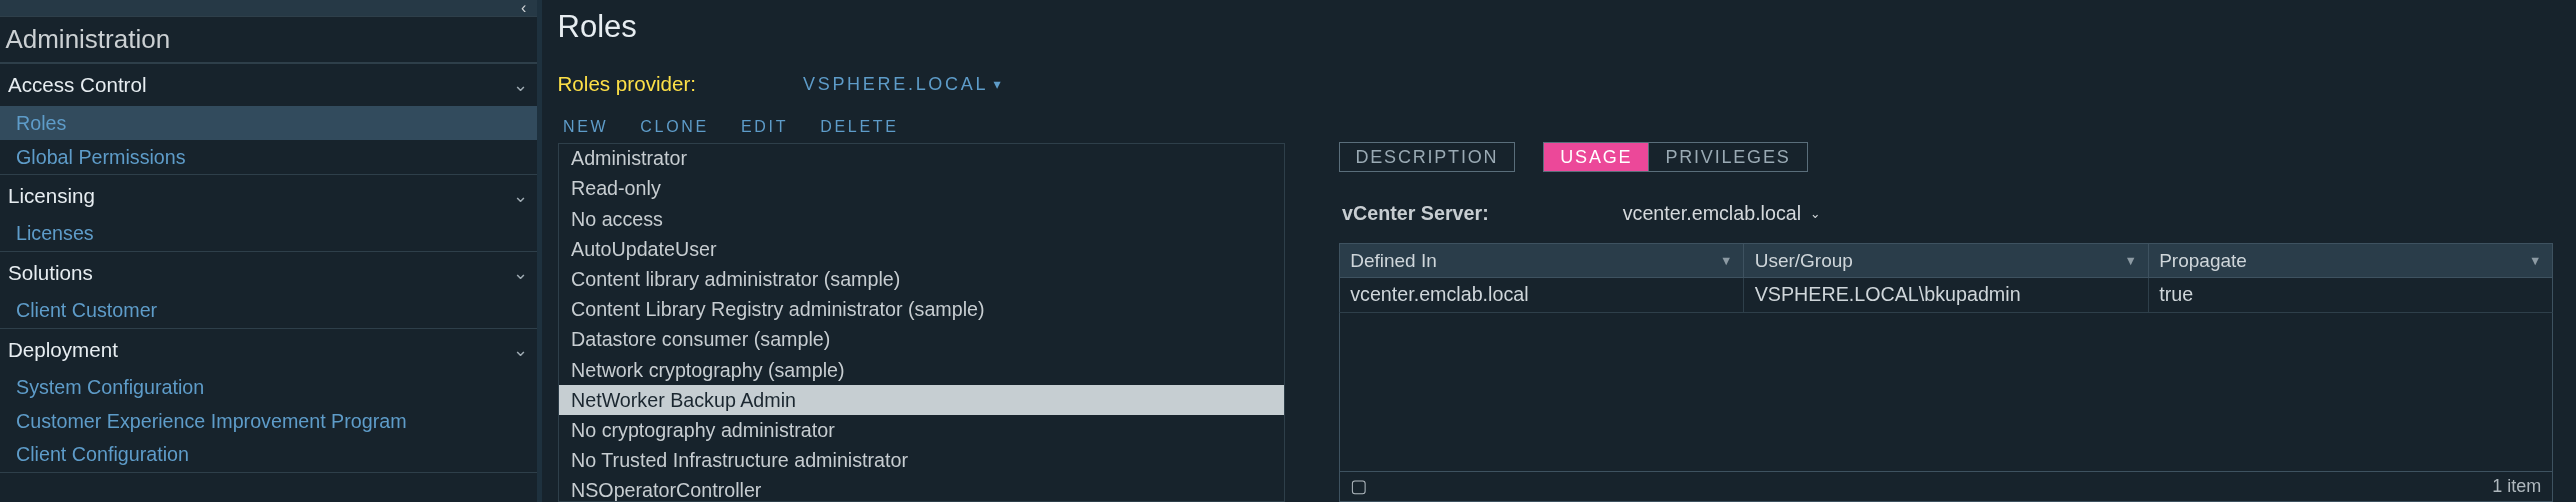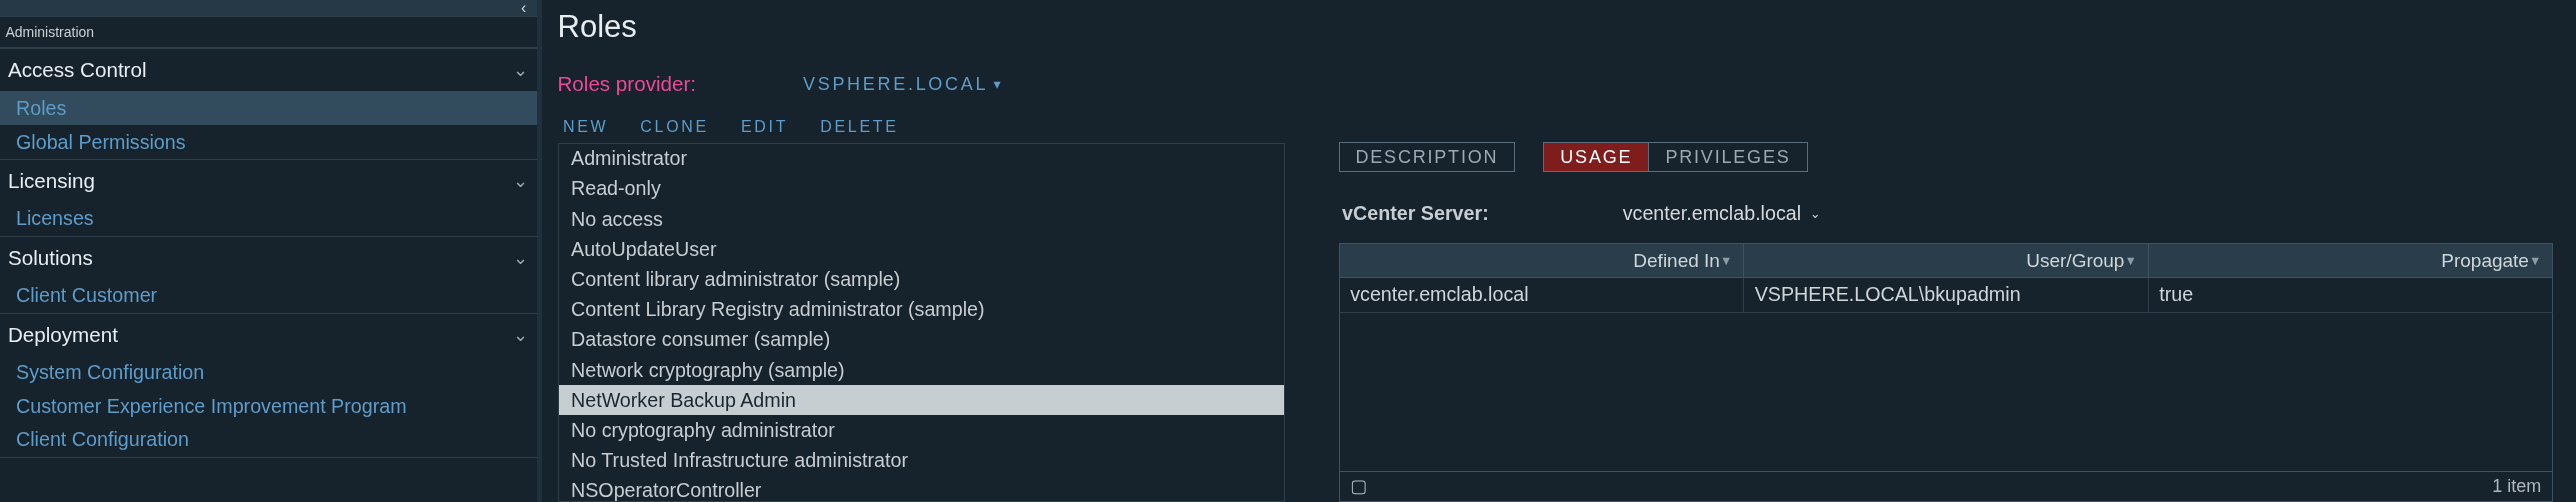--- a/index.html
+++ b/index.html
@@ -2,57 +2,57 @@
 <html><head>
 <meta charset="utf-8">
 <style>
   * { margin:0; padding:0; box-sizing:border-box; }
   html,body { width:2576px; height:502px; font-family:Arial,Helvetica,sans-serif; font-size:19.7px; color:#d5d9dc; background:#17232c; overflow:hidden; }
   .root { display:flex; height:100%; }
   
   .sidebar { width:537px; min-width:537px; height:100%; background:#17232c; position:relative; display:flex; flex-direction:column; }
   .collapse-btn { height:16px; background:#263946; color:#cfd3d6; font-size:16px; display:flex; align-items:center; justify-content:flex-end; padding-right:10.7px; cursor:pointer; }
   .nav { flex:1; overflow:hidden; }
-  .nav-heading { padding:7.2px 5.4px; font-size:14px; color:#cbd0d3; border-top:0.9px solid #2e3f4a; border-bottom:0.9px solid #2e3f4a; }
+  .nav-heading { padding:7.2px 5.4px; font-size:26px; color:#cbd0d3; border-top:0.9px solid #2e3f4a; border-bottom:0.9px solid #2e3f4a; }
   .nav-section { padding:9px 5.4px 9px 5.4px; font-weight:400; font-size:20.6px; color:#e7edf1; display:flex; align-items:center; justify-content:space-between; cursor:pointer; }
   .nav-section.bold { font-weight:400; }
   .chev { font-size:18px; color:#9fabb3; margin-right:3.6px; }
   .nav-item { padding:5.4px 5.4px 5.4px 16px; font-size:19.7px; color:#5e9cc9; cursor:pointer; }
   .nav-item.active { background:#324b5d; }
   .border-top { border-top:0.9px solid #2e3f4a;padding-left:8px; }
   .divider { width:4.5px; background:#1e313e; }
   
   .main { flex:1; display:flex; overflow:hidden; }
   .roles-col { width:743px; min-width:743px; padding:9px 0 0 16px; display:flex; flex-direction:column; }
   .roles-title { font-size:31px; font-weight:400; color:#e7edf1; margin-bottom:27px; }
   .prov-row { display:flex; align-items:center; margin-bottom:21.5px; font-size:20.6px;}
-  .prov-label { color:#ec4899; margin-right:107px;}
+  .prov-label { color:#fde047; margin-right:107px;}
   .prov-val { letter-spacing:2.7px; font-size:18px; color:#5e9cc9; display:flex; align-items:center; }
   .prov-val .caret { margin-left:5.4px; font-size:14.3px; }
   .actions { display:flex; gap:32px; font-size:16px; letter-spacing:2.7px; font-weight:400; color:#5e9cc9; margin-bottom:7.2px; padding-left:5.4px;}
   .actions span { cursor:pointer; }
   .roles-list { flex:1; overflow-y:auto; border:0.9px solid #2e3f4a; background:#17232c; }
   .roles-list::-webkit-scrollbar { width:12.5px; }
   .roles-list::-webkit-scrollbar-track { background:#1c2933; }
   .roles-list::-webkit-scrollbar-thumb { background:#3a4f5e; }
   .role-item { padding:3.6px 12.5px; font-size:19.7px; color:#c7cdd1; cursor:pointer; }
   .role-item.selected { background:#c6ced2; color:#1b2730; }
   
   .detail { flex:1; display:flex; flex-direction:column; padding:18px 23px 0 54px; }
   .tabs { display:flex; margin-top:124px; }
   .tab { border:0.9px solid #5a6e7b; padding:3.6px 16px; font-size:18px; letter-spacing:1.8px; color:#9aaab4; cursor:pointer; background:transparent; }
   .tab:not(:first-child){ margin-left:-0.9px; }
-  .tab.active { background:#7f1d1d; color:#ffffff;margin-left:28px; }
+  .tab.active { background:#ec4899; color:#ffffff;margin-left:28px; }
   .srv-row { display:flex; align-items:center; margin:30px 3.6px 18px 3.6px; font-size:19.7px;}
   .srv-label { color:#c7cdd1; margin-right:134px;font-weight:bold;}
   .srv-val { display:flex; align-items:center; }
   .srv-val .caret { margin-left:9px; font-size:12.5px; }
   .grid { flex:1; display:flex; flex-direction:column; }
   .grid-head { display:flex; background:#2a3d4a; border:0.9px solid #3e5260; }
-  .gh { flex:1; padding:5.4px 10.7px; font-size:19px; color:#cfd6da; display:flex; align-items:center; justify-content:flex-end; border-right:0.9px solid #3e5260; }
+  .gh { flex:1; padding:5.4px 10.7px; font-size:19px; color:#cfd6da; display:flex; align-items:center; justify-content:space-between; border-right:0.9px solid #3e5260; }
   .gh:last-child { border-right:none; }
   .gh .funnel { font-size:12.5px; color:#8d9ba4; }
   .grid-row { display:flex; border-left:0.9px solid #3e5260; border-right:0.9px solid #3e5260; border-bottom:0.9px solid #2e3f4a;}
   .gc { flex:1; padding:5.4px 10.7px; font-size:19.7px; color:#cfd6da; border-right:0.9px solid #2e3f4a; }
   .gc:last-child{ border-right:none;}
   .grid-fill { flex:1; border-left:0.9px solid #3e5260; border-right:0.9px solid #3e5260; }
   .grid-foot { display:flex; justify-content:space-between; align-items:center; border:0.9px solid #3e5260; border-top:0.9px solid #3e5260; padding:3.6px 10.7px; font-size:18px; color:#aeb7bd;}
   .export { display:flex; align-items:center; gap:3.6px; }
   .caret { display:inline-block; }
 </style>

